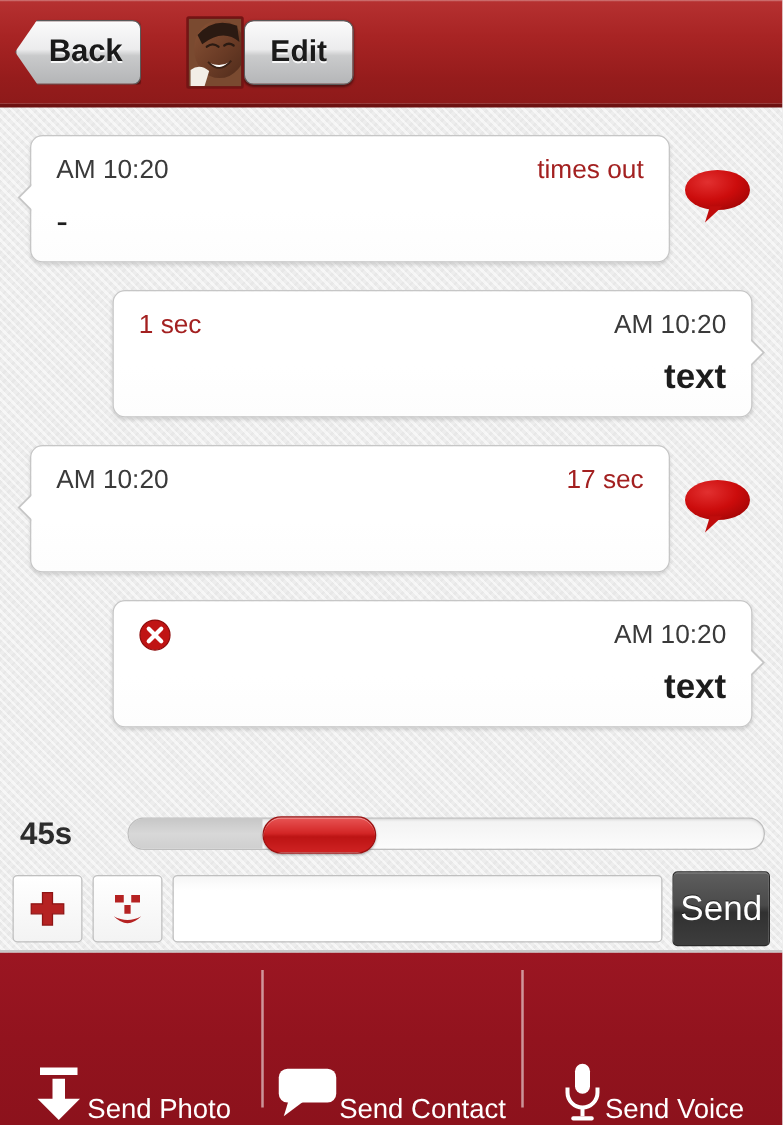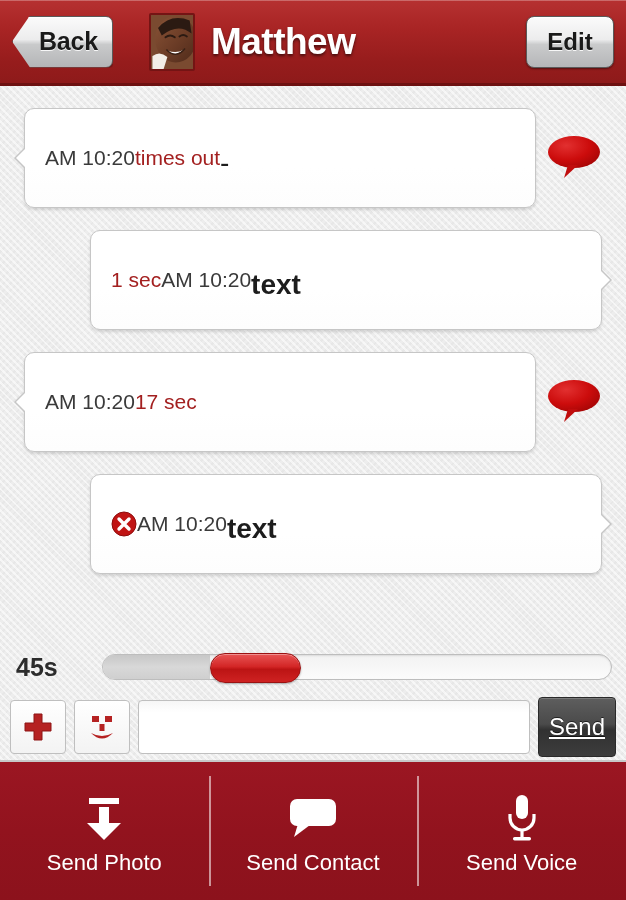--- a/index.html
+++ b/index.html
@@ -134,22 +134,21 @@
 
   .bubble {
     position: relative;
     background: linear-gradient(to bottom, #ffffff 0%, #ffffff 60%, #fdfdfd 100%);
     border: 1px solid #c6c6c6;
     border-radius: 10px;
     box-shadow: 0 2px 3px rgba(0,0,0,.13);
     min-height: 100px;
     padding: 14px 20px 14px 20px;
     display: flex;
-    flex-direction: row;
-    align-items: center;
+    flex-direction: column;
   }
   .bubble.incoming { width: 512px; margin-left: 10px; }
   .bubble.outgoing { width: 512px; margin-right: 10px; }
 
   
   .bubble.incoming::before {
     content: "";
     position: absolute;
     left: -11px;
     top: 38px;
@@ -310,38 +309,36 @@
     flex: 0 0 78px;
     background: linear-gradient(to bottom, #5e5e5e 0%, #4a4a4a 45%, #313131 55%, #3d3d3d 100%);
     border: 1px solid #2a2a2a;
     border-radius: 4px;
     display: flex; align-items: center; justify-content: center;
     cursor: pointer;
     box-shadow: inset 0 1px 0 rgba(255,255,255,.18);
   }
   .send-btn span {
     color: #ffffff;
-    font-size: 24px;
+    font-size: 28px;
     text-shadow: 0 -1px 0 rgba(0,0,0,.6);
-    text-decoration: underline;
   }
 
   
   .toolbar {
     flex: 0 0 140px;
     background: linear-gradient(to bottom, #9b1622 0%, #92131e 50%, #8c121c 100%);
     border-top: 2px solid #c8c8c8;
     display: flex;
     align-items: stretch;
   }
   .tool-item {
     flex: 1;
     display: flex;
-    flex-direction: column;
-    align-items: center;
+    align-items: flex-end;
     justify-content: center;
     position: relative;
     cursor: pointer;
     padding-top: 6px;
   }
   .tool-item + .tool-item::before {
     content: "";
     position: absolute;
     left: 0;
     top: 14px; bottom: 14px;
@@ -381,21 +378,20 @@
         <ellipse cx="27" cy="26" rx="22" ry="25" fill="url(#skin)"></ellipse>
         <path d="M2 58 L2 44 Q10 38 18 45 L14 58 Z" fill="#f2eee7"></path>
         <path d="M8 14 Q22 -2 42 6 L44 20 Q30 8 12 22 Z" fill="#2b1a12"></path>
         <path d="M16 24 Q21 20 26 24" stroke="#2b1a12" stroke-width="2" fill="none" stroke-linecap="round"></path>
         <path d="M31 23 Q35 20 39 23" stroke="#2b1a12" stroke-width="2" fill="none" stroke-linecap="round"></path>
         <path d="M18 38 Q26 46 36 37 Q28 42 18 38 Z" fill="#ffffff"></path>
         <path d="M17 37 Q27 48 37 36" stroke="#3a2116" stroke-width="1.6" fill="none"></path>
       </svg>
     </div>
 
-    <div class="title">Matthew</div>
 
     <div class="edit-btn">
       <span>Edit</span>
     </div>
   </div>
 
   <div class="conversation">
 
     <div class="msg-row incoming">
       <div class="bubble incoming">

